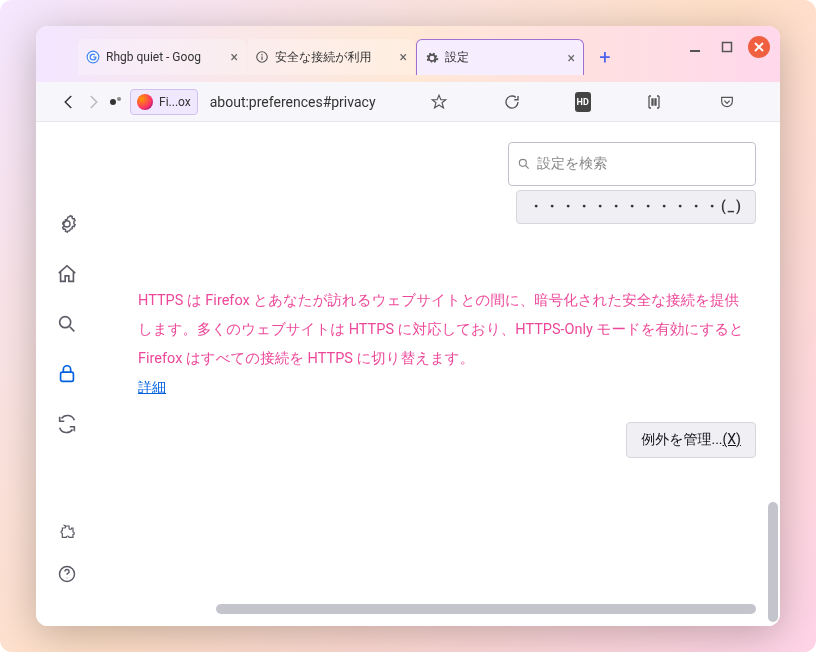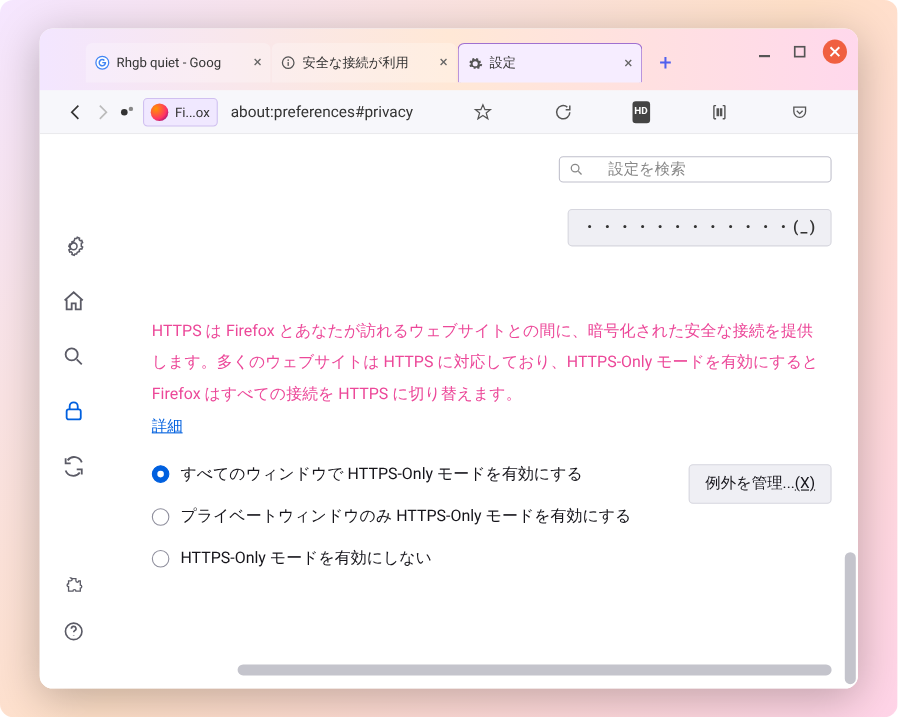--- a/index.html
+++ b/index.html
@@ -35,21 +35,21 @@
   .ticon.hd { background: #444; color: #fff; border-radius: 3px; font-size: 9px; font-weight: bold; padding: 1px 2px; width: auto; }
   .ticon.abp { background: #e03030; color: #fff; border-radius: 50%; font-size: 13px; font-weight: normal; }
 
   .content { flex: 1; display: flex; background: #fff; position: relative; overflow: hidden; }
   .sidebar { width: 62px; display: flex; flex-direction: column; align-items: center; padding-top: 90px; gap: 26px; position: relative; }
   .sidebar .sicon { width: 24px; height: 24px; display: flex; align-items: center; justify-content: center; color: #5b5b66; }
   .sidebar .sicon.active { color: #0060df; }
   .sidebar .bottom-icons { position: absolute; bottom: 40px; display: flex; flex-direction: column; gap: 18px; align-items: center; }
 
   .main { flex: 1; padding: 24px 28px 0 40px; position: relative; overflow: hidden; }
-  .search-settings { position: absolute; right: 24px; top: 20px; width: 248px; height: 24px; border: 1px solid #c0c0cc; border-radius: 4px; display: flex; align-items: center; padding: 0 8px; gap: 22px; color: #888; font-size: 14px; }
+  .search-settings { position: absolute; right: 24px; top: 20px; width: 248px; height: 44px; border: 1px solid #c0c0cc; border-radius: 4px; display: flex; align-items: center; padding: 0 8px; gap: 6px; color: #888; font-size: 14px; }
 
   .top-cut-btn { position: absolute; right: 24px; top: 68px; height: 34px; background: #efeff4; border: 1px solid #d6d6de; border-radius: 4px; padding: 0 12px; display: flex; align-items: center; font-size: 14px; color: #333; overflow: hidden; }
 
   .section { margin-top: 140px; max-width: 620px; }
   .section h2 { font-size: 17px; font-weight: 700; color: #15141a; margin-bottom: 10px; position: relative; display: inline-block; }
   .section h2::after { content: ""; position: absolute; left: -12px; right: -6px; bottom: -3px; height: 3px; background: repeating-linear-gradient(90deg, #e03030 0, #e03030 4px, transparent 4px, transparent 7px); }
   .section p { font-size: 14.5px; color: #ec4899; line-height: 2; margin-bottom: 4px; }
   .learn-more { color: #0060df; font-size: 14px; margin-bottom: 12px; display: inline-block; text-decoration: underline; }
 
   .options { display: flex; flex-direction: column; gap: 14px; margin-top: 10px; }
@@ -245,34 +245,20 @@
       </div>
 
       <div class="top-cut-btn">
         <span style="letter-spacing:2px; font-weight:600;">・・・・・・・・・・・・(_)</span>
       </div>
 
       <div class="section">
         <p>HTTPS は Firefox とあなたが訪れるウェブサイトとの間に、暗号化された安全な接続を提供します。多くのウェブサイトは HTTPS に対応しており、HTTPS-Only モードを有効にすると Firefox はすべての接続を HTTPS に切り替えます。</p>
         <a class="learn-more">詳細</a>
 
-        <div class="options">
-          <label class="opt">
-            <span class="radio selected"></span>
-            <span>すべてのウィンドウで HTTPS-Only モードを有効にする</span>
-          </label>
-          <label class="opt">
-            <span class="radio"></span>
-            <span>プライベートウィンドウのみ HTTPS-Only モードを有効にする</span>
-          </label>
-          <label class="opt">
-            <span class="radio"></span>
-            <span>HTTPS-Only モードを有効にしない</span>
-          </label>
-        </div>
       </div>
 
       <button class="manage-btn">
         <span>例外を管理...</span><span class="ul">(X)</span>
       </button>
 
       <div class="vscroll"></div>
       <div class="hscroll"></div>
     </div>
 

